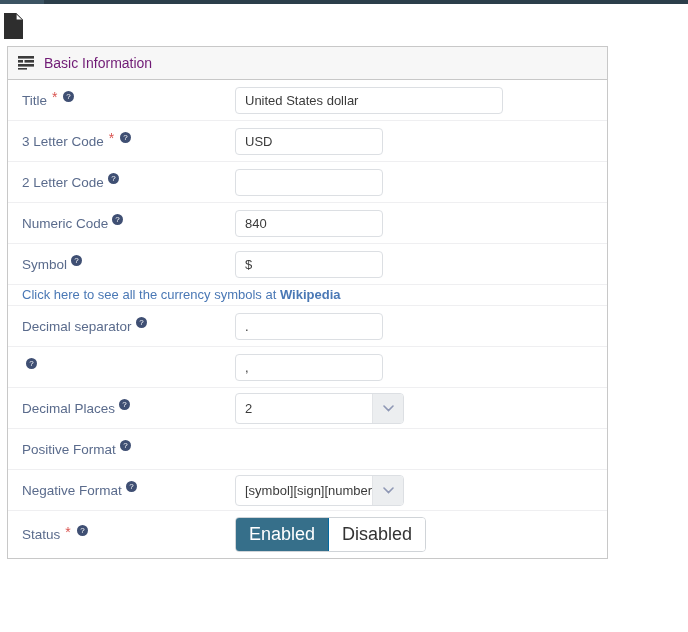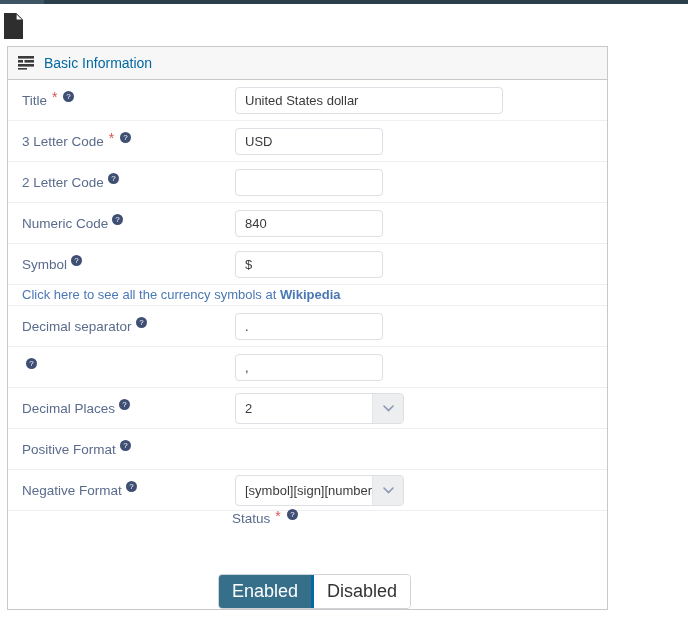--- a/index.html
+++ b/index.html
@@ -71,21 +71,21 @@
     box-sizing: border-box;
   }
   .panel-heading .list-icon {
     width: 16px;
     height: 14px;
     margin-right: 10px;
     flex: none;
   }
   .panel-heading .panel-title {
     font-size: 14px;
-    color: #0369a1;
+    color: #701a75;
   }
   .panel-body {
     padding: 0;
   }
 
   
   .form-row {
     display: flex;
     align-items: center;
     min-height: 41px;
@@ -199,23 +199,23 @@
     background: #ffffff;
     color: #333333;
     border: none;
     cursor: pointer;
     line-height: 1.15;
   }
   .btn-group .btn.active {
     background: #366f8a;
     color: #ffffff;
   }
-  .btn-group .btn + .btn { border-left: 3px solid #0369a1; }
-
-  .status-row { min-height: 47px; flex-direction: column; }
+  .btn-group .btn + .btn { border-left: 1px solid #0369a1; }
+
+  .status-row { min-height: 47px; }
 </style>
 </head>
 <body>
 
 <div class="topbar">
   <div class="topbar-left"></div>
 </div>
 
 <div class="page-title">
   <span class="doc-icon">

